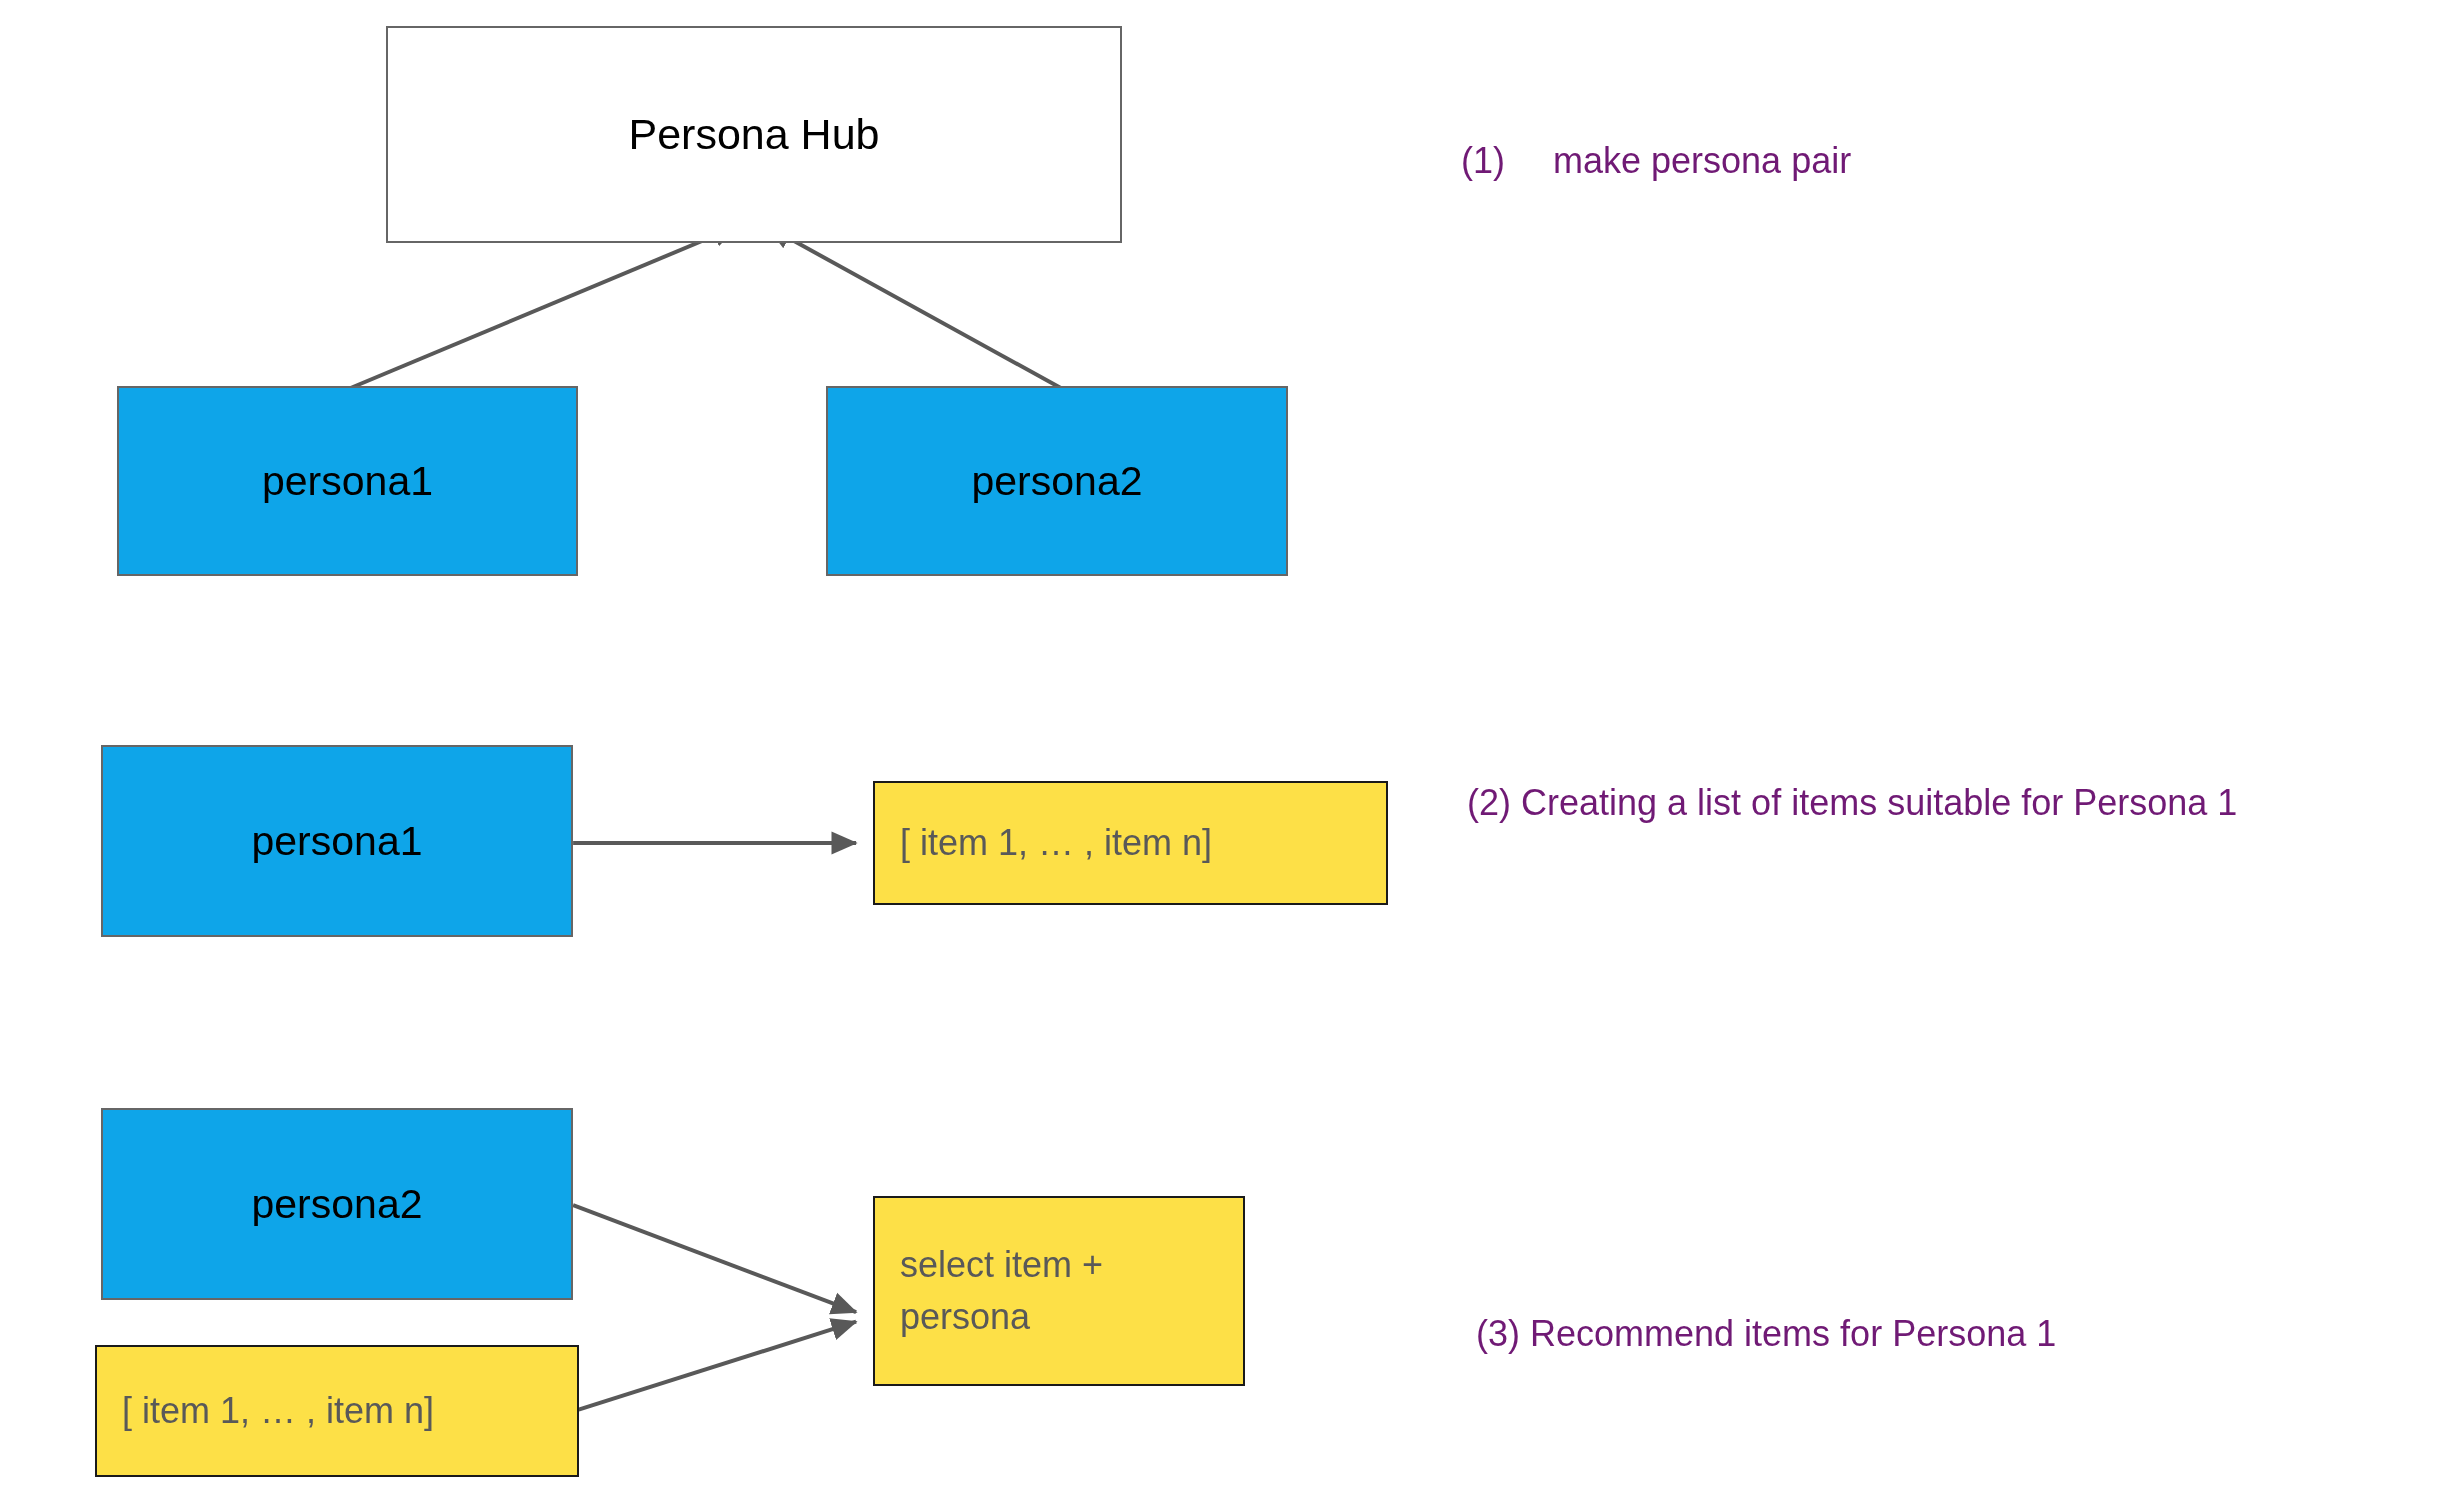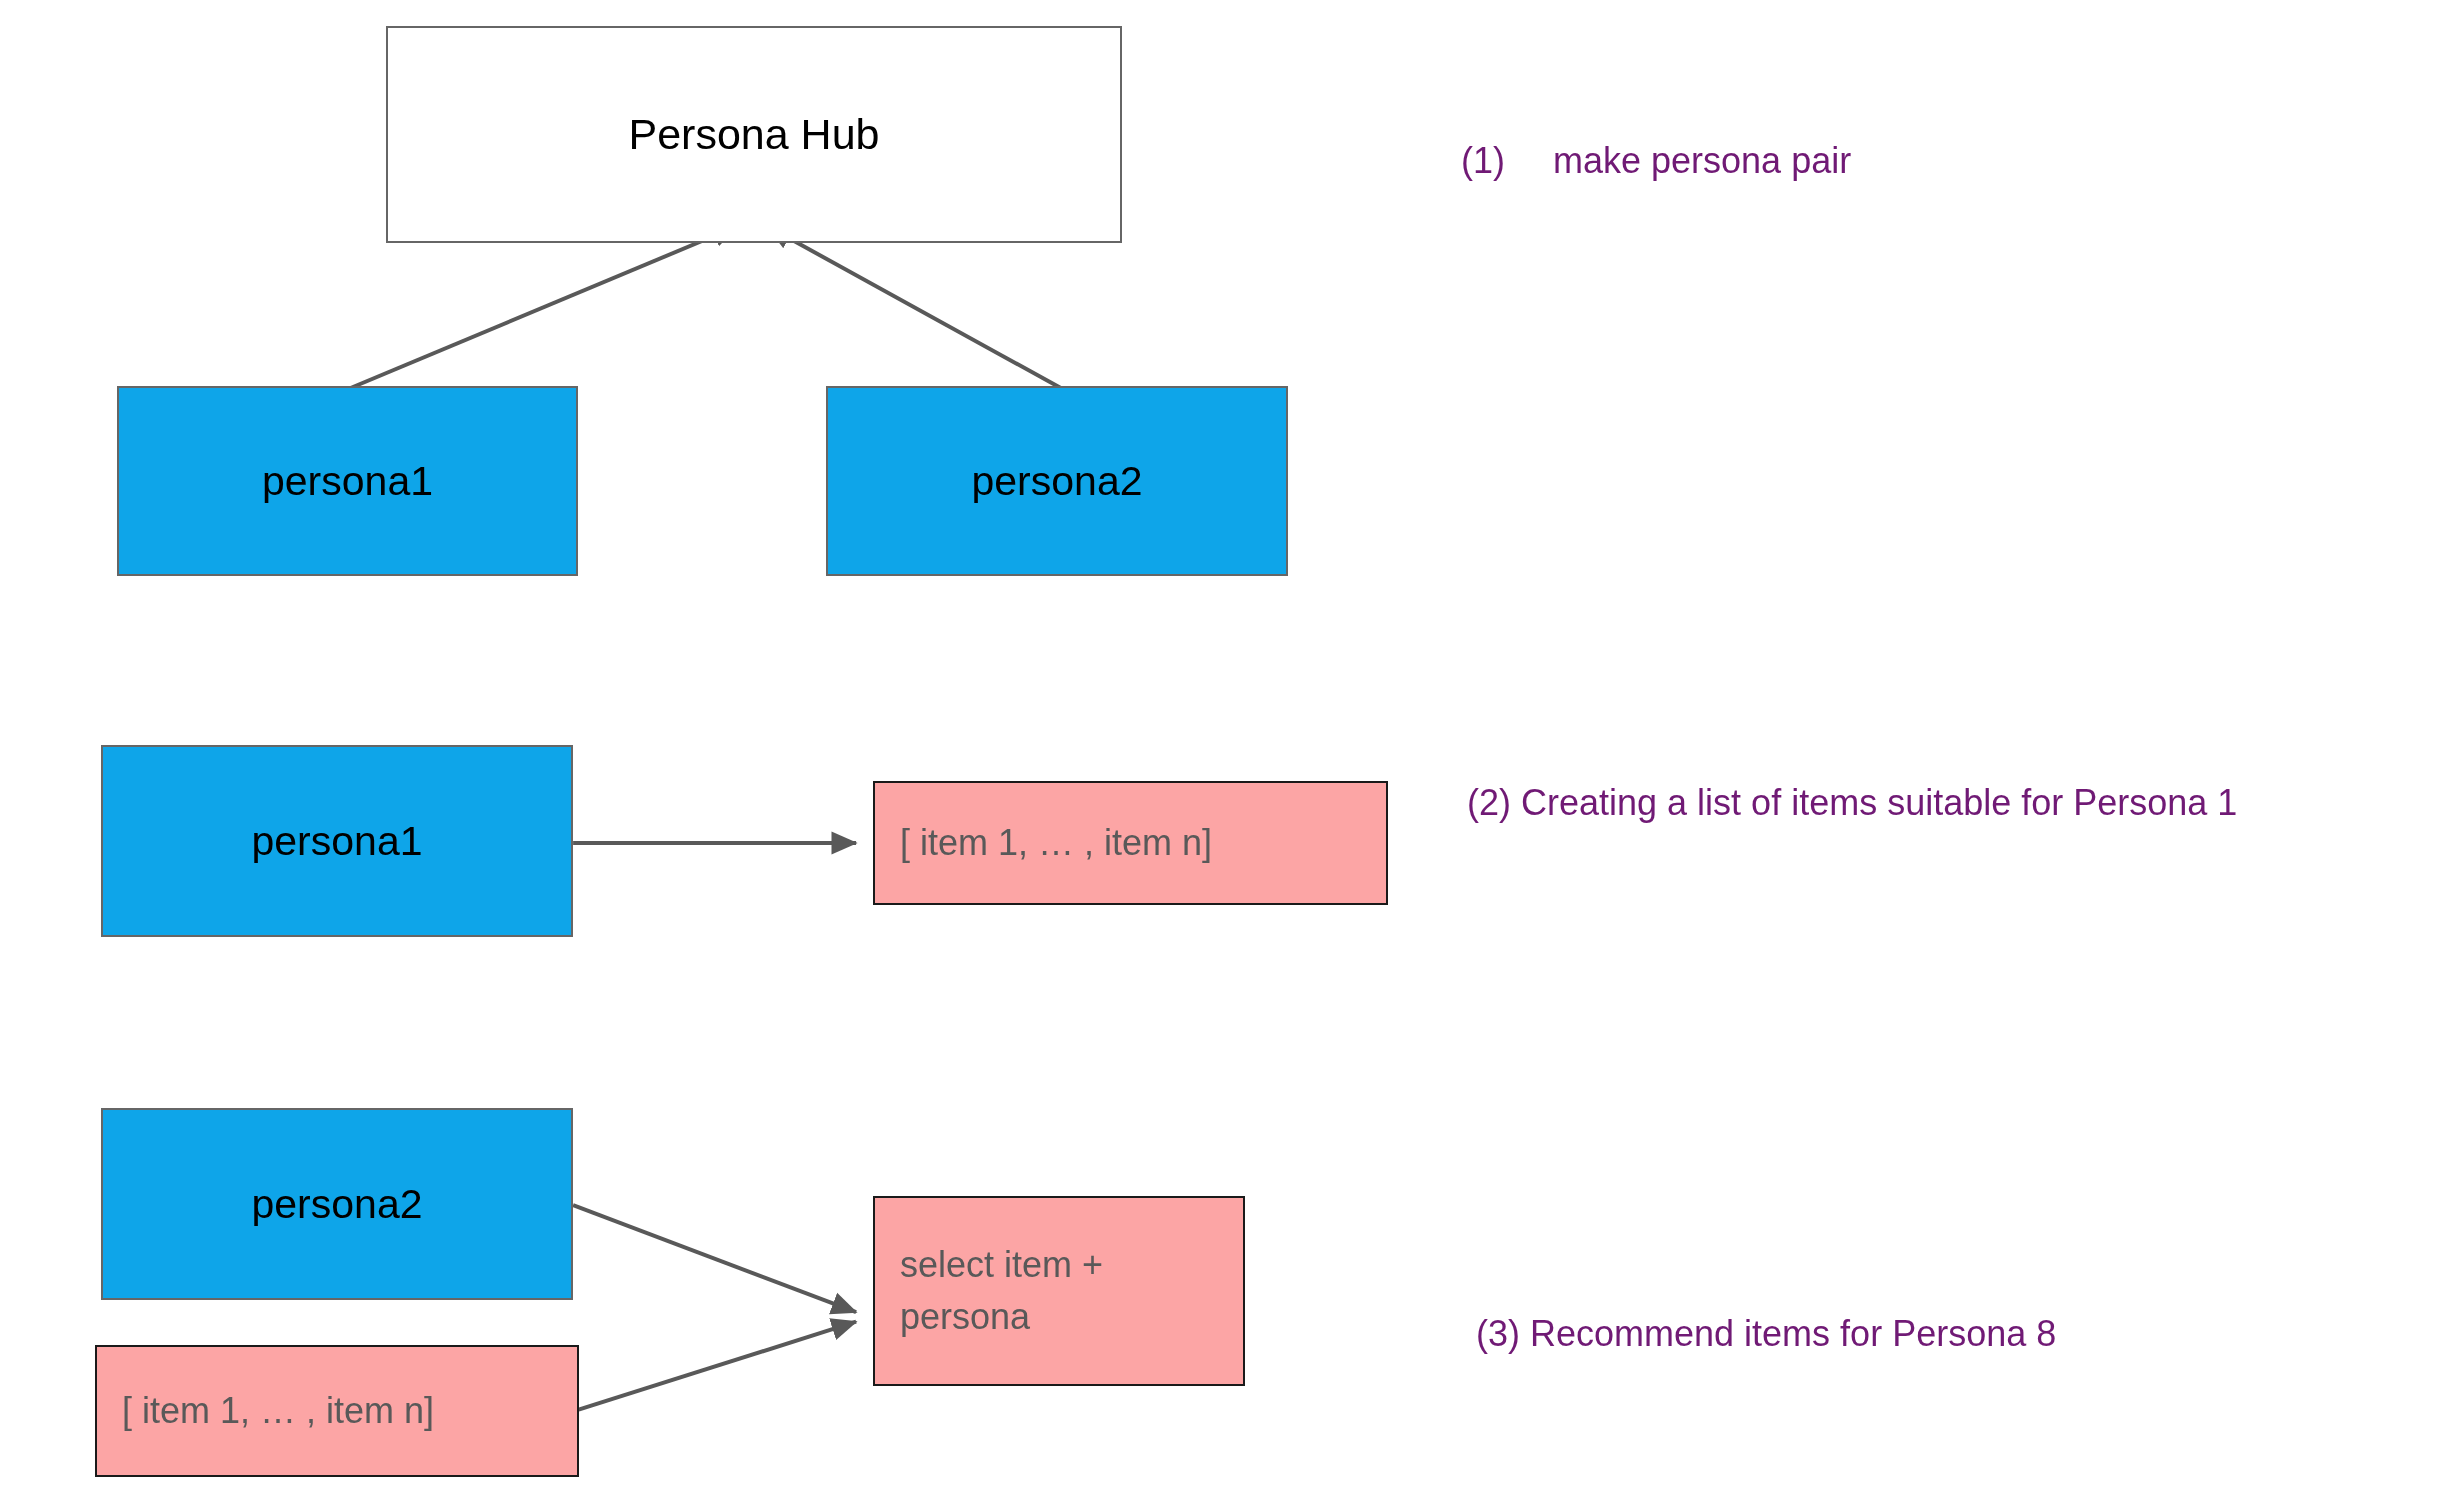--- a/index.html
+++ b/index.html
@@ -55,21 +55,21 @@
   .node.persona {
     background: #0ea5e9;
     border: 2.4px solid #666666;
     color: #000000;
     font-size: 41px;
     font-weight: 400;
   }
 
   
   .node.plain {
-    background: #fca5a5;
+    background: #fde047;
     border: 2.4px solid #1a1a1a;
     color: #595959;
     font-size: 36px;
     font-weight: 400;
   }
 
   .node.plain.left-text {
     justify-content: flex-start;
     text-align: left;
     padding-left: 25px;
@@ -169,17 +169,17 @@
 
   <div class="annotation" id="anno-1">
     <span class="step-num">(1)</span><span class="step-gap"></span><span>make persona pair</span>
   </div>
 
   <div class="annotation" id="anno-2">
     <span class="step-num">(2)</span>&nbsp;<span>Creating a list of items suitable for Persona 1</span>
   </div>
 
   <div class="annotation" id="anno-3">
-    <span class="step-num">(3)</span>&nbsp;<span>Recommend items for Persona 8</span>
+    <span class="step-num">(3)</span>&nbsp;<span>Recommend items for Persona 1</span>
   </div>
 
 </div>
 
 
 </body></html>

